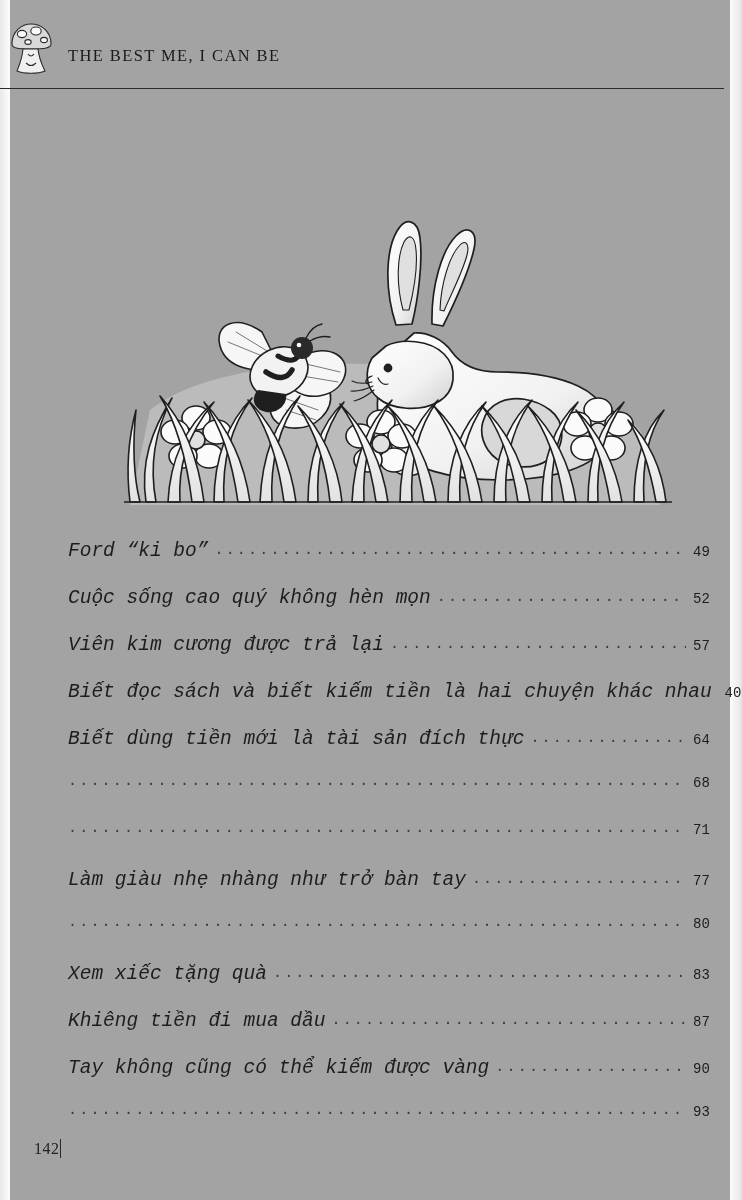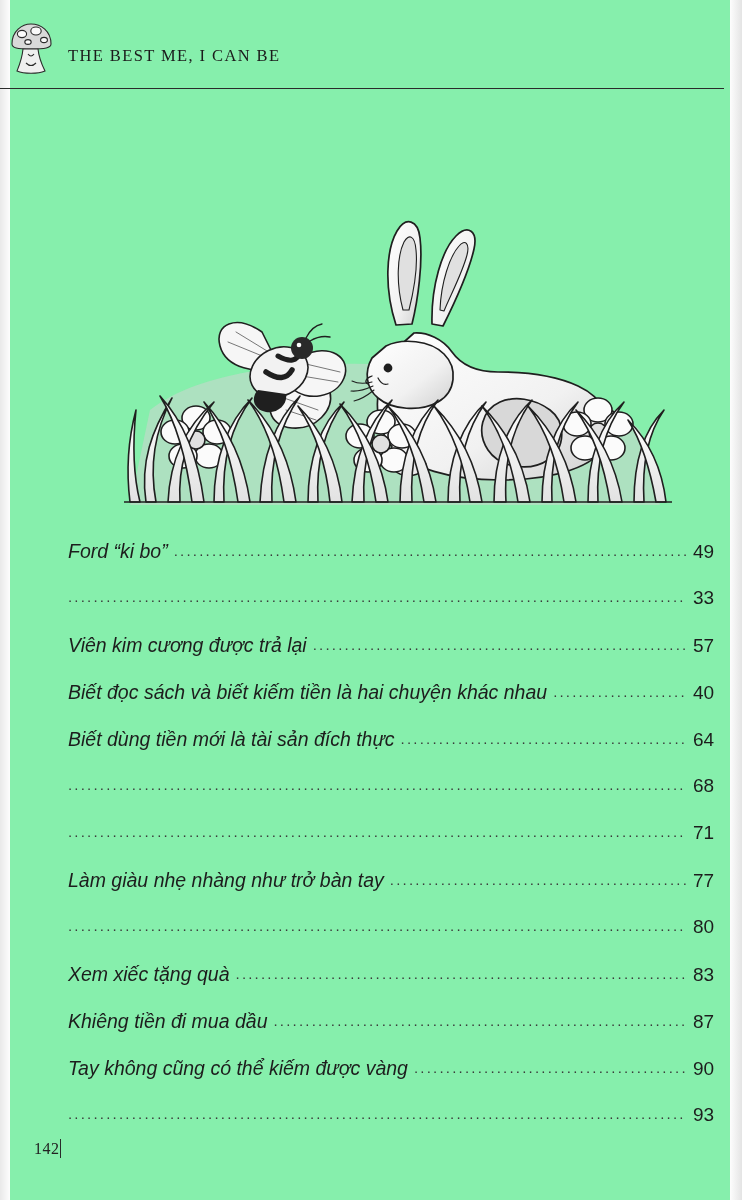--- a/index.html
+++ b/index.html
@@ -14,21 +14,21 @@
     position: relative;
     font-family: "Liberation Serif", serif;
     color: #1a1a1a;
     overflow: hidden;
   }
 
   
   .page {
     position: absolute;
     inset: 0;
-    background: #86efac;
+    background: #a3a3a3;
   }
   .page-edge-left {
     position: absolute;
     left: 0; top: 0; bottom: 0;
     width: 10px;
     background: linear-gradient(to right, #e9e9e9, #fdfdfd);
   }
   .page-edge-right {
     position: absolute;
     right: 0; top: 0; bottom: 0;
@@ -86,40 +86,40 @@
     left: 68px;
     top: 540px;
     width: 648px;
   }
   .toc-row {
     display: flex;
     align-items: baseline;
     height: 47px;
     font-size: 19.5px;
     font-style: italic;
-    font-family: Liberation Sans, sans-serif;
+    font-family: Liberation Mono, monospace;
     color: #1d1d1d;
     white-space: nowrap;
   }
   .toc-label { flex: 0 0 auto; padding-right: 6px; }
   .toc-dots {
     flex: 1 1 auto;
     overflow: hidden;
     white-space: nowrap;
     letter-spacing: 2.2px;
     font-style: normal;
     font-size: 15px;
     color: #3a3a3a;
     transform: translateY(-2px);
   }
   .toc-page {
     flex: 0 0 auto;
     padding-left: 7px;
     font-style: normal;
-    font-size: 19px;
+    font-size: 14px;
     color: #1d1d1d;
     min-width: 30px;
     text-align: left;
   }
 
   
   .footer {
     position: absolute;
     left: 34px;
     bottom: 42px;
@@ -299,22 +299,23 @@
 
   <div class="toc">
 
     <div class="toc-row">
       <span class="toc-label">Ford “ki bo”</span>
       <span class="toc-dots">....................................................................................................................................</span>
       <span class="toc-page">49</span>
     </div>
 
     <div class="toc-row">
-      <span class="toc-dots">....................................................................................................................................</span>
-      <span class="toc-page">33</span>
+      <span class="toc-label">Cuộc sống cao quý không hèn mọn</span>
+      <span class="toc-dots">....................................................................................................................................</span>
+      <span class="toc-page">52</span>
     </div>
 
     <div class="toc-row">
       <span class="toc-label">Viên kim cương được trả lại</span>
       <span class="toc-dots">....................................................................................................................................</span>
       <span class="toc-page">57</span>
     </div>
 
     <div class="toc-row">
       <span class="toc-label">Biết đọc sách và biết kiếm tiền là hai chuyện khác nhau</span>

